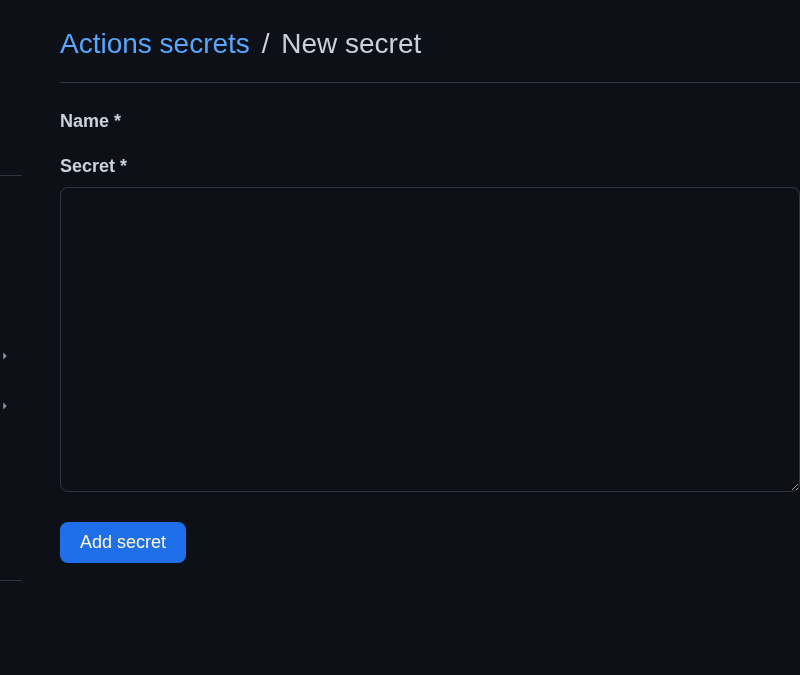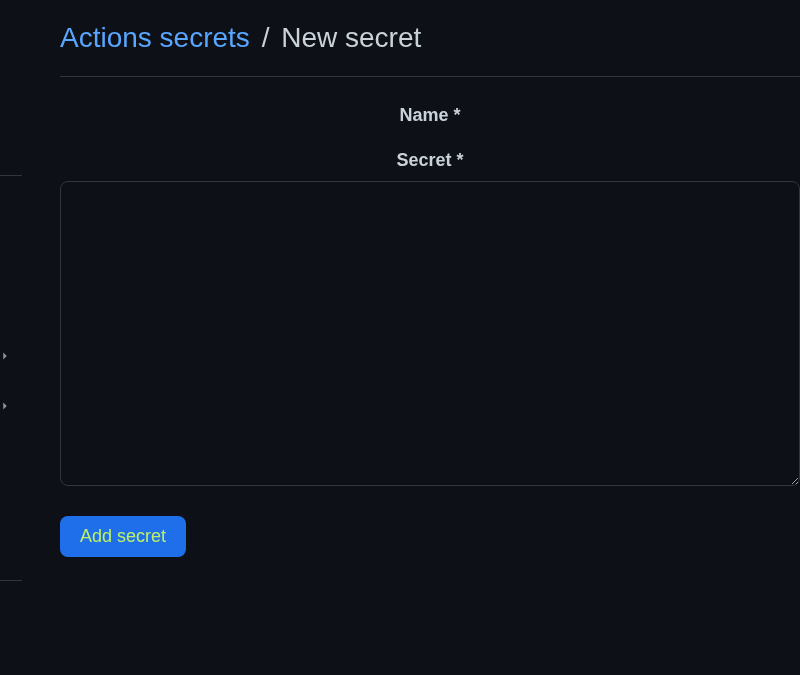--- a/index.html
+++ b/index.html
@@ -12,21 +12,21 @@
       background-color: #0d1117;
       font-family: -apple-system, BlinkMacSystemFont, "Segoe UI", Helvetica, Arial, sans-serif;
       color: #c9d1d9;
       width: 800px;
       height: 675px;
       overflow: hidden;
     }
     
     .container {
       padding-left: 60px;
-      padding-top: 22px;
+      padding-top: 28px;
       padding-right: 0;
     }
     
     .breadcrumb {
       font-size: 28px;
       font-weight: 400;
       margin-bottom: 10px;
       padding-bottom: 12px;
     }
     
@@ -55,21 +55,20 @@
     .form-group {
       margin-bottom: 24px;
     }
     
     .form-label {
       display: block;
       font-size: 18px;
       font-weight: 600;
       color: #c9d1d9;
       margin-bottom: 10px;
-      text-align: center;
     }
     
     .text-input {
       width: 100%;
       background-color: #0d1117;
       border: 2px solid #1f6feb;
       border-radius: 8px;
       padding: 11px 14px;
       font-size: 18px;
       color: #c9d1d9;
@@ -90,21 +89,21 @@
       padding: 12px 14px;
       font-size: 16px;
       color: #c9d1d9;
       outline: none;
       resize: vertical;
       font-family: inherit;
     }
     
     .submit-button {
       background-color: #1f6feb;
-      color: #bef264;
+      color: #fef9c3;
       border: none;
       border-radius: 8px;
       padding: 10px 20px;
       font-size: 18px;
       font-weight: 500;
       cursor: pointer;
       margin-top: 2px;
     }
     
     .sidebar-edge {

